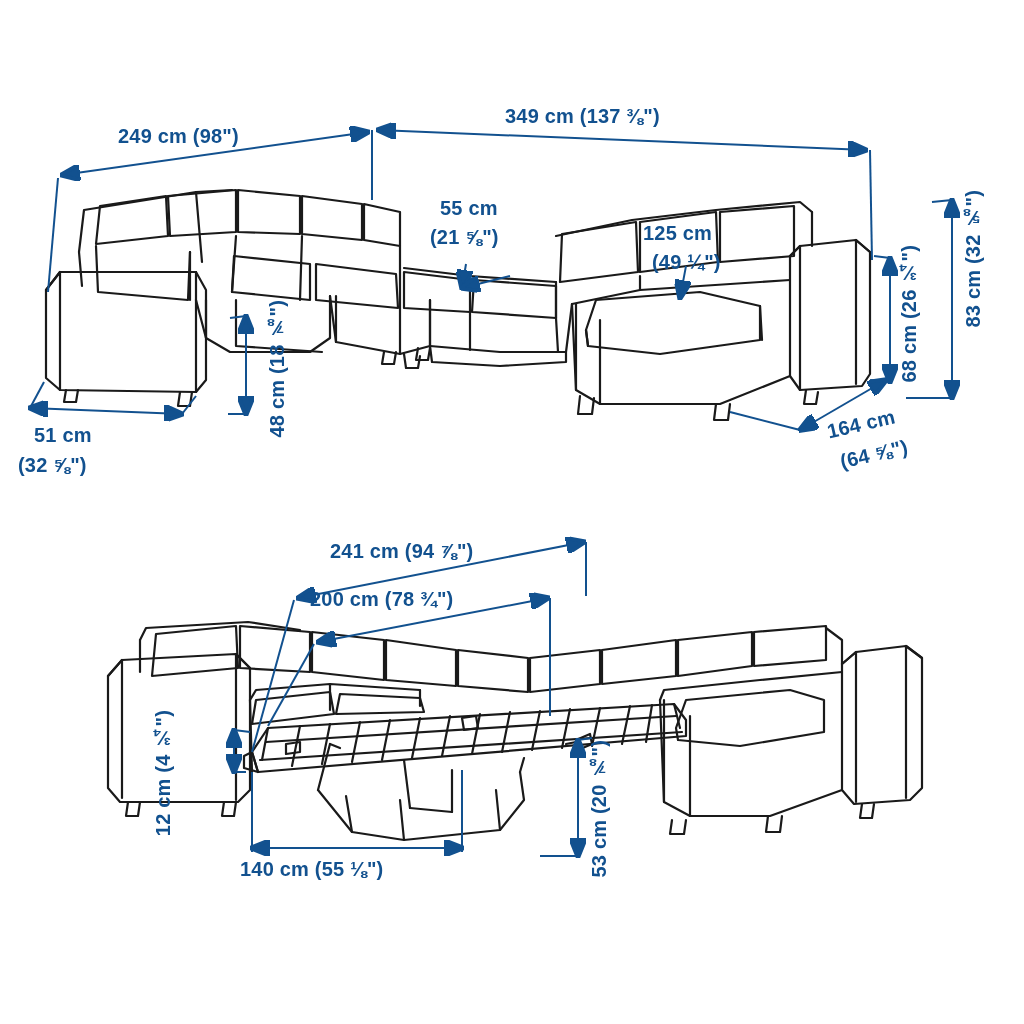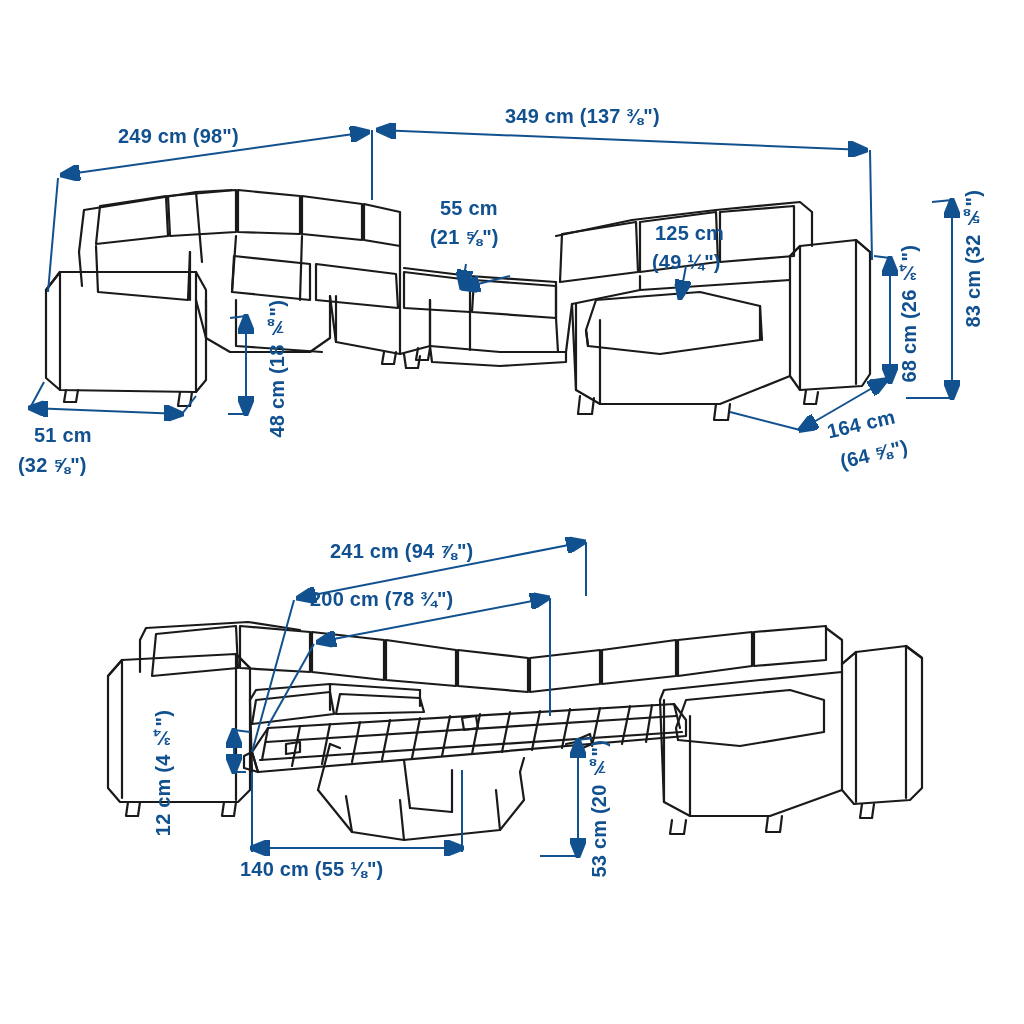--- a/index.html
+++ b/index.html
@@ -285,21 +285,21 @@
     </g>
   </svg>
 
   <div class="dim-label" style="left:118px; top:125px;">249 cm (98")</div>
 
   <div class="dim-label" style="left:505px; top:105px;">349 cm (137 ⅜")</div>
 
   <div class="dim-label" style="left:440px; top:197px;text-align:center;">55 cm</div>
   <div class="dim-label" style="left:430px; top:226px;">(21 ⅝")</div>
 
-  <div class="dim-label" style="left:623px; top:222px;padding-left:32px;">125 cm</div>
+  <div class="dim-label" style="left:643px; top:222px;">125 cm</div>
   <div class="dim-label" style="left:652px; top:251px;">(49 ¼")</div>
 
   <div class="dim-label vert" style="left:266px; top:300px;">48 cm (18 ⅞")</div>
 
   <div class="dim-label vert" style="left:898px; top:245px;">68 cm (26 ¾")</div>
 
   <div class="dim-label vert" style="left:962px; top:190px;">83 cm (32 ⅝")</div>
 
   <div class="dim-label" style="left:825px; top:421px; transform:rotate(-13deg); transform-origin:left top;">164 cm</div>
   <div class="dim-label" style="left:838px; top:451px; transform:rotate(-13deg); transform-origin:left top;">(64 ⅝")</div>

